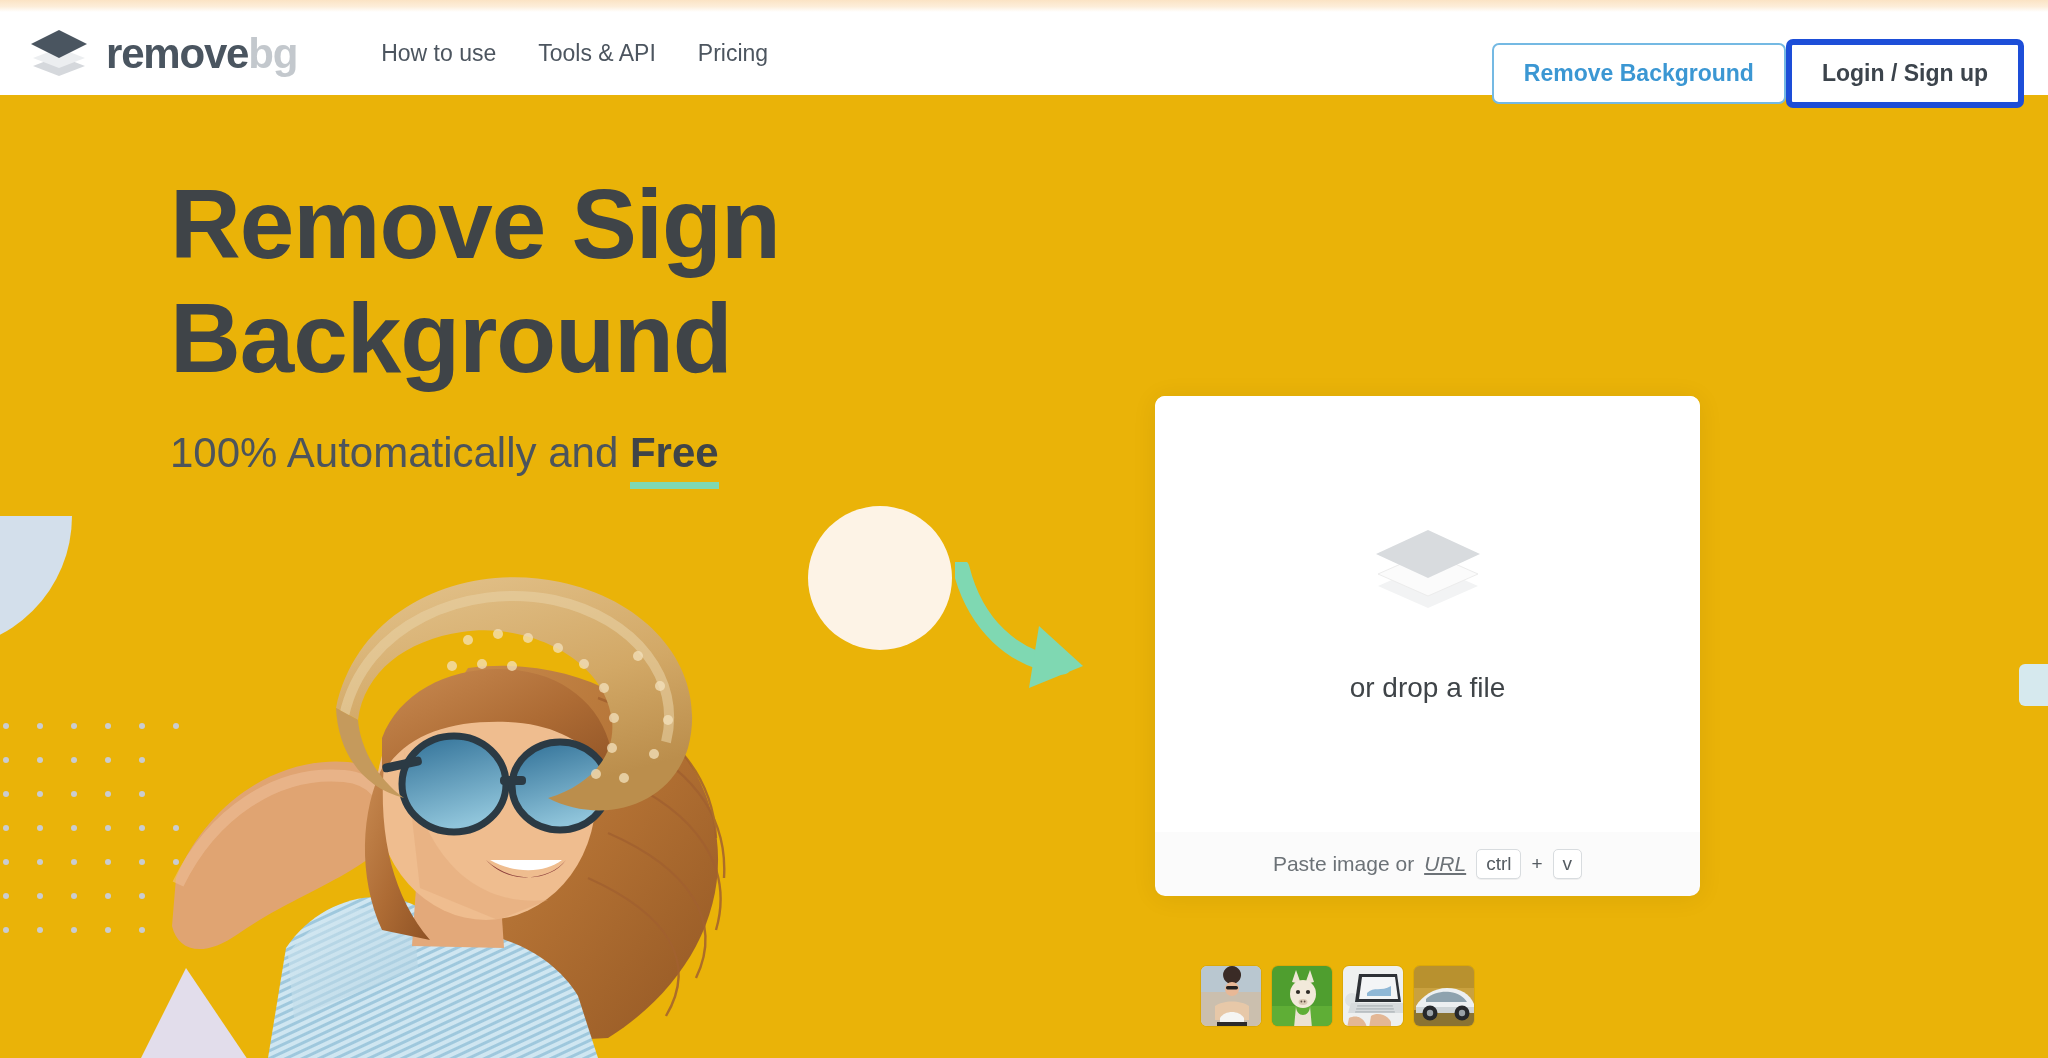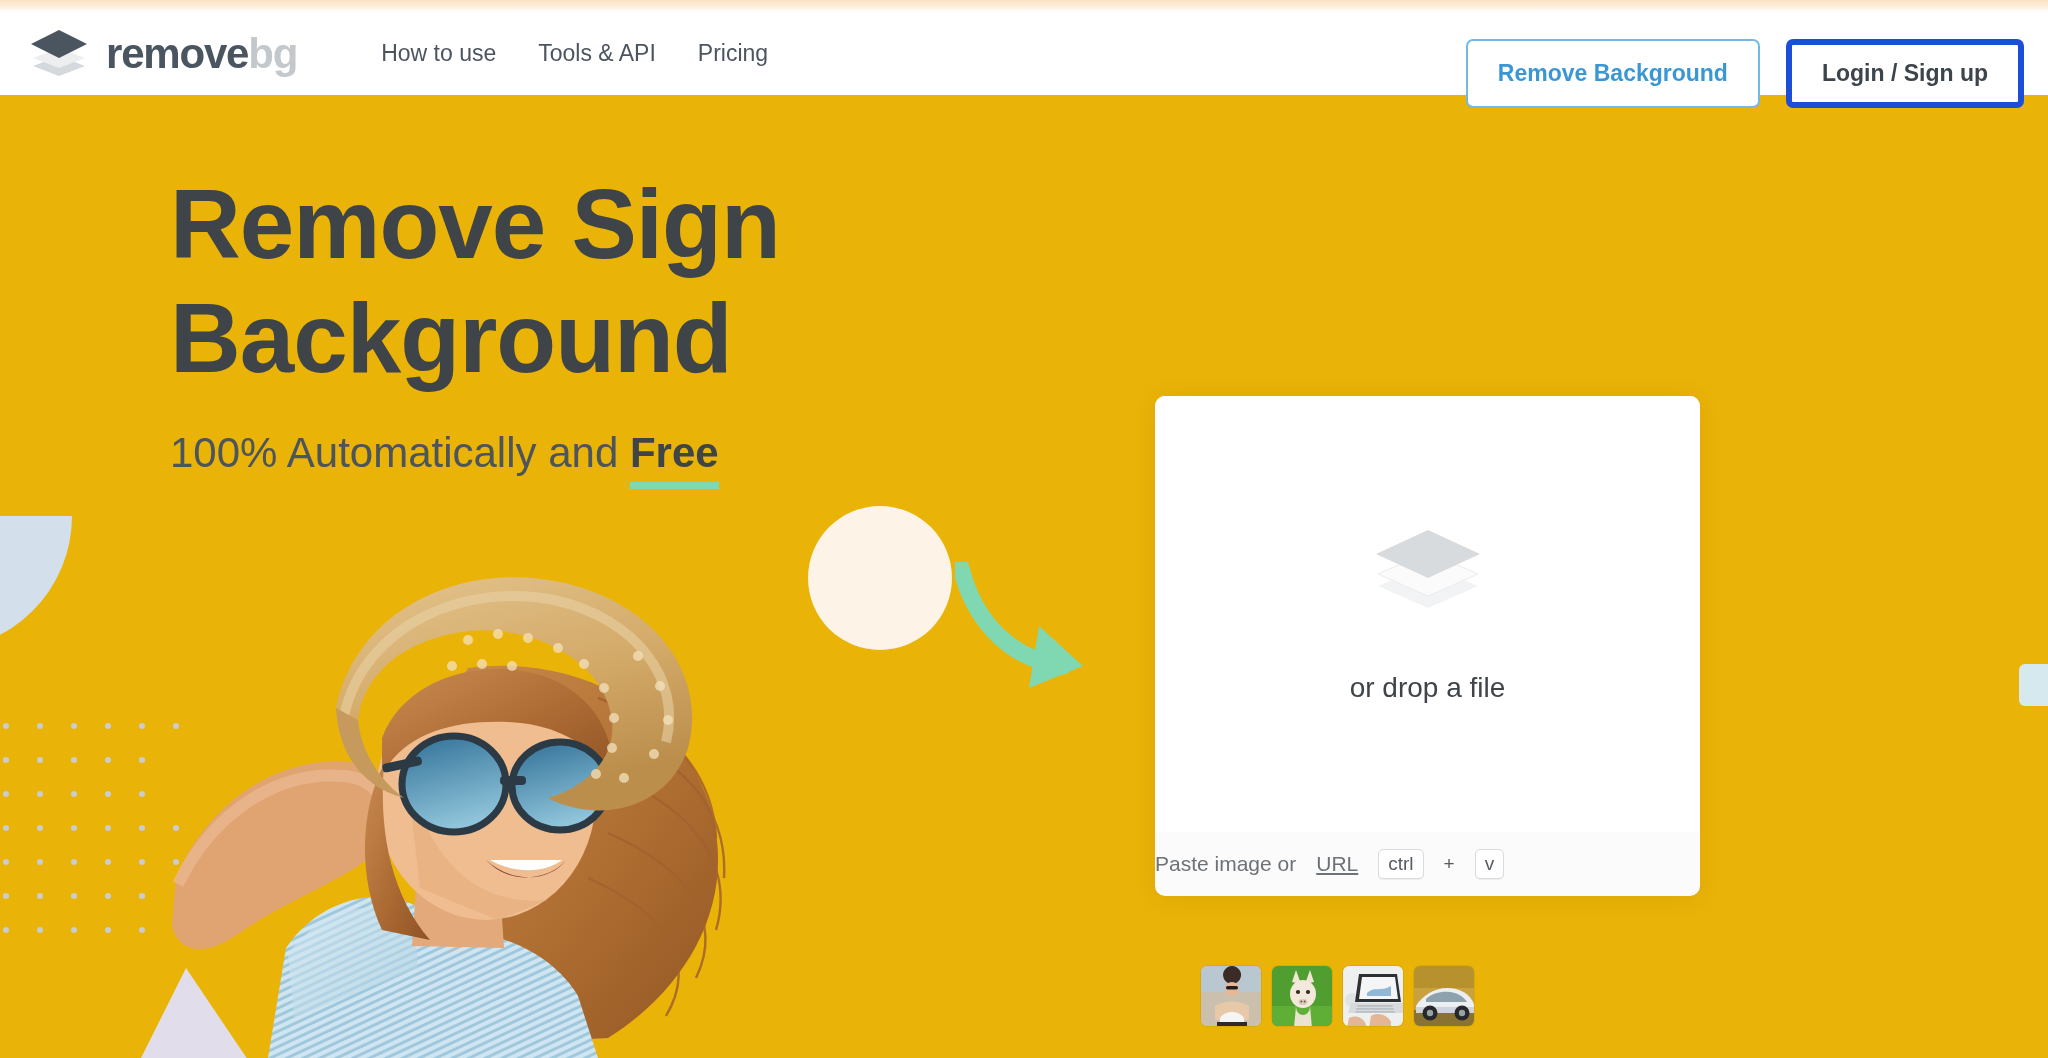--- a/index.html
+++ b/index.html
@@ -75,21 +75,22 @@
     color: #4c555f;
     text-decoration: none;
     white-space: nowrap;
     cursor: pointer;
   }
 
   .nav-right {
     margin-left: auto;
     margin-right: 24px;
     display: flex;
-    gap: 26px;
+    align-items: center;
+    gap: 0;
     margin-top: 40px;
   }
   .btn-outline-blue {
     border: 2px solid #74b9e3;
     border-radius: 7px;
     background: #ffffff;
     color: #3b97d3;
     font-size: 23px;
     font-weight: 700;
     padding: 15px 30px;
@@ -249,28 +250,30 @@
     color: #3f4448;
   }
   .paste-row {
     position: absolute;
     left: 0;
     top: 436px;
     width: 545px;
     height: 64px;
     display: flex;
     align-items: center;
-    gap: 20px;
+    justify-content: center;
+    gap: 10px;
     font-size: 21px;
     color: #6c7277;
   }
   .paste-row .url-link {
     color: #6c7277;
     text-decoration: underline;
     cursor: pointer;
+    font-style: italic;
   }
   .kbd {
     display: inline-block;
     border: 1px solid #d8dcdf;
     border-radius: 5px;
     background: #ffffff;
     color: #555c62;
     font-size: 19px;
     padding: 4px 9px;
     line-height: 1.1;

